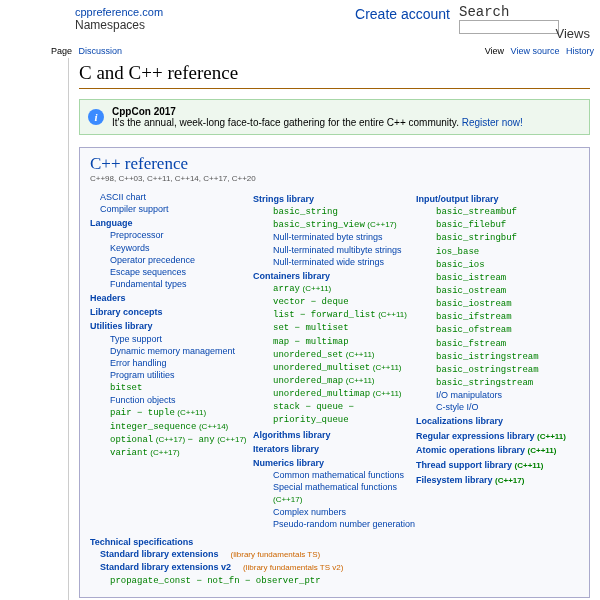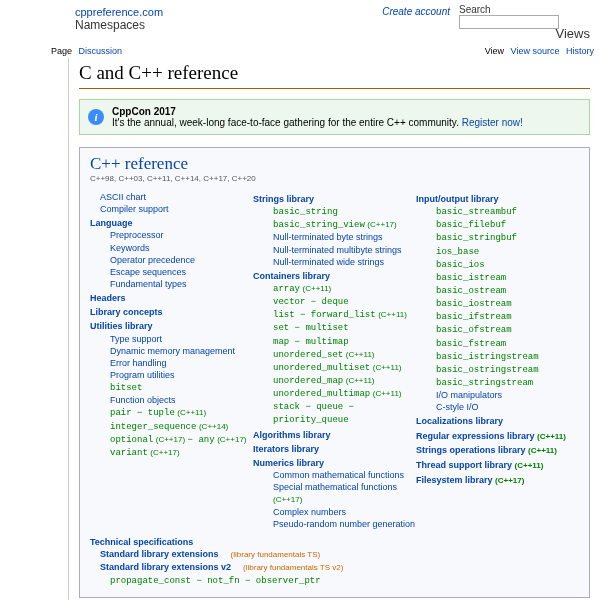--- a/index.html
+++ b/index.html
@@ -4,23 +4,23 @@
 <style>
   * { box-sizing: border-box; margin: 0; padding: 0; }
   body { font-family: Arial, Helvetica, sans-serif; font-size: 10px; background: #fff; color: #000; width: 600px; }
   a, .link { color: #0645ad; text-decoration: none; cursor: pointer; }
   
   
   .topbar { height: 28px; position: relative; background: #fff; }
   .sitename { position: absolute; left: 75px; top: 6px; color: #0645ad; font-size: 11px; cursor: pointer; }
   .tabs-top { position: absolute; left: 75px; top: 18px; font-size: 10px; color: #888; }
   .tabs-top .heading { font-size: 12px; color: #333; }
-  .create-account { position: absolute; right: 150px; top: 6px; color: #0645ad; font-size: 10px; cursor: pointer; font-style: italic; }
+  .create-account { position: absolute; right: 150px; top: 6px; color: #0645ad; font-size: 14px; cursor: pointer; }
   .search-box { position: absolute; right: 6px; top: 4px; width: 135px; }
-  .search-label { font-size: 10px; color: #333; }
+  .search-label { font-size: 14px; color: #333; font-family: Liberation Mono, monospace; }
   .search-input { width: 100px; height: 14px; font-size: 9px; border: 1px solid #aaa; }
   .views-label { position: absolute; right: 10px; top: 26px; font-size: 13px; color: #333; }
   
   
   .sidebar-tabs { position: absolute; left: 6px; top: 46px; font-size: 9px; padding-left: 45px; }
   .sidebar-tabs span { display: inline-block; margin-right: 4px; color: #0645ad; cursor: pointer; }
   .sidebar-tabs span.active { color: #000; }
   
   .view-tabs { position: absolute; right: 6px; top: 46px; font-size: 9px; }
   .view-tabs span { display: inline-block; margin-left: 4px; color: #0645ad; cursor: pointer; }
@@ -162,21 +162,21 @@
         <div class="item sub"><span class="mono link">basic_ifstream</span></div>
         <div class="item sub"><span class="mono link">basic_ofstream</span></div>
         <div class="item sub"><span class="mono link">basic_fstream</span></div>
         <div class="item sub"><span class="mono link">basic_istringstream</span></div>
         <div class="item sub"><span class="mono link">basic_ostringstream</span></div>
         <div class="item sub"><span class="mono link">basic_stringstream</span></div>
         <div class="item sub link">I/O manipulators</div>
         <div class="item sub link">C-style I/O</div>
         <div class="sec link">Localizations library</div>
         <div class="sec"><span class="link">Regular expressions library</span> <span class="tag">(C++11)</span></div>
-        <div class="sec"><span class="link">Strings operations library</span> <span class="tag">(C++11)</span></div>
+        <div class="sec"><span class="link">Atomic operations library</span> <span class="tag">(C++11)</span></div>
         <div class="sec"><span class="link">Thread support library</span> <span class="tag">(C++11)</span></div>
         <div class="sec"><span class="link">Filesystem library</span> <span class="tag">(C++17)</span></div>
       </div>
     </div>
 
     <div class="tech">
       <div class="h link">Technical specifications</div>
       <div class="row"><b class="link">Standard library extensions</b><span class="note">(library fundamentals TS)</span></div>
       <div class="row"><b class="link">Standard library extensions v2</b><span class="note">(library fundamentals TS v2)</span></div>
       <div class="row" style="padding-left:20px"><span class="mono link">propagate_const − not_fn − observer_ptr</span></div>

